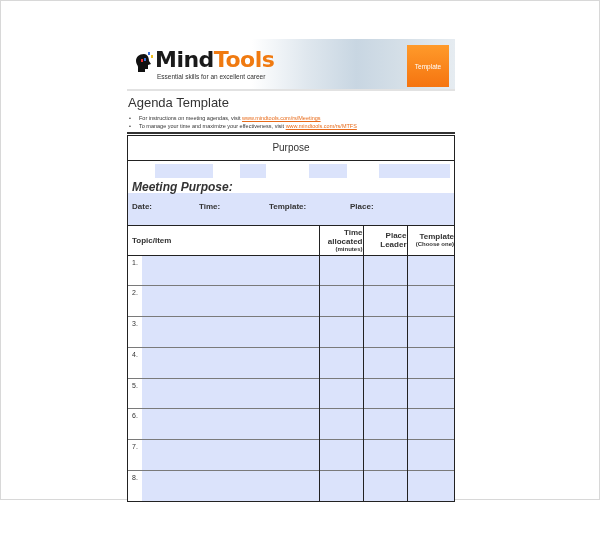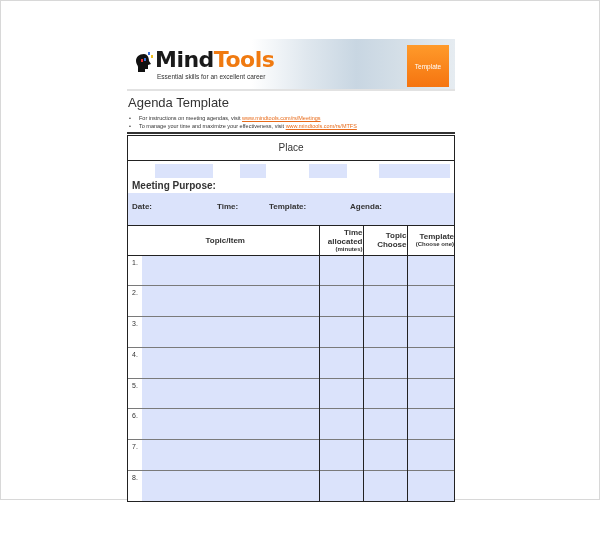--- a/index.html
+++ b/index.html
@@ -43,26 +43,26 @@
       position: absolute; left: 126px; top: 134px; width: 328px; height: 367px;
       border: 1px solid #222;
     }
     .agenda-title {
       height: 25px; border-bottom: 1px solid #222; text-align: center;
       font-size: 10px; line-height: 24px; color: #333;
     }
     .info-row { position: relative; height: 18px; font-size: 8px; font-weight: bold; color: #333; }
     .lbl { position: absolute; top: 5px; margin-top: 36px; }
     .fill { position: absolute; top: 3px; height: 14px; background: #dbe3fb; }
-    .purpose-lbl { position: relative; height: 14px; font-size: 10px; font-weight: bold; color: #333; padding-left: 4px; padding-top: 1px; }
+    .purpose-lbl { position: relative; height: 14px; font-size: 12px; font-weight: bold; color: #333; padding-left: 4px; padding-top: 1px; font-style: italic; }
     .purpose-fill { height: 33px; background: #dbe3fb; border-bottom: 1px solid #222; }
 
     .grid { width: 100%; border-collapse: collapse; table-layout: fixed; }
     .grid th { font-size: 8px; font-weight: bold; color: #333; border-left: 1px solid #222; height: 29px; border-bottom: 1px solid #222; text-align: right; line-height: 9px; }
-    .grid th:first-child { border-left: none; text-align: center; padding-left: 4px; }
+    .grid th:first-child { border-left: none; text-align: left; padding-left: 4px; }
     .grid th small { font-size: 6px; display: block; line-height: 7px; }
     .grid td { height: 30.8px; border-left: 1px solid #222; border-top: 1px solid #7a7a7a; background: #dbe3fb; padding: 0; }
     .grid td:first-child { border-left: none; background: #fff; position: relative; }
     .grid tr:first-child td { border-top: none; }
     .num { position: absolute; left: 4px; top: 3px; font-size: 7px; color: #333; }
     .topic-fill { position: absolute; left: 14px; top: 0; right: 0; bottom: 0; background: #dbe3fb; }
   </style>
 </head>
 <body>
 
@@ -84,48 +84,48 @@
   <div class="doc-title">Agenda Template</div>
 
   <ul class="bullets">
     <li><span>For instructions on meeting agendas, visit </span><a>www.mindtools.com/rs/Meetings</a></li>
     <li><span>To manage your time and maximize your effectiveness, visit </span><a>www.mindtools.com/rs/MTFS</a></li>
   </ul>
 
   <div class="rule"></div>
 
   <div class="agenda">
-    <div class="agenda-title">Place</div>
+    <div class="agenda-title">Purpose</div>
 
     <div class="info-row">
       <span class="lbl" style="left:4px">Date:</span>
       <div class="fill" style="left:27px;width:58px"></div>
-      <span class="lbl" style="left:89px">Time:</span>
+      <span class="lbl" style="left:71px">Time:</span>
       <div class="fill" style="left:112px;width:26px"></div>
       <span class="lbl" style="left:141px">Template:</span>
       <div class="fill" style="left:181px;width:38px"></div>
-      <span class="lbl" style="left:222px">Agenda:</span>
+      <span class="lbl" style="left:222px">Place:</span>
       <div class="fill" style="left:251px;width:71px"></div>
     </div>
 
     <div class="purpose-lbl">Meeting Purpose:</div>
     <div class="purpose-fill"></div>
 
     <table class="grid">
       <colgroup>
         <col style="width:191px">
           <col style="width:44px">
           <col style="width:44px">
           <col style="width:47px">
       </colgroup>
       <thead>
         <tr>
           <th>Topic/Item</th>
           <th><span>Time allocated</span><small>(minutes)</small></th>
-          <th>Topic Choose</th>
+          <th>Place Leader</th>
           <th><span>Template</span><small>(Choose one)</small></th>
         </tr>
       </thead>
       <tbody>
         <tr>
             <td>
               <span class="num">1.</span>
               <div class="topic-fill"></div>
             </td>
             <td></td>

